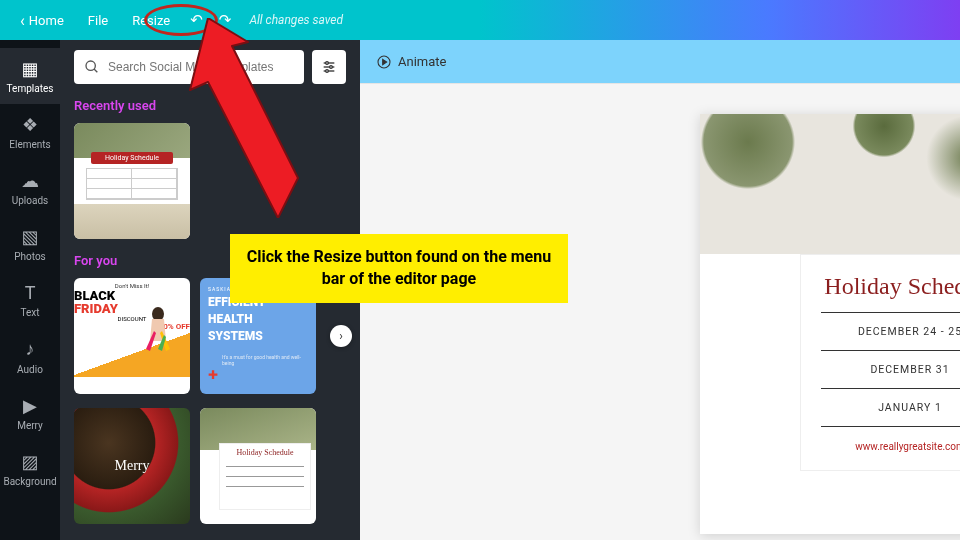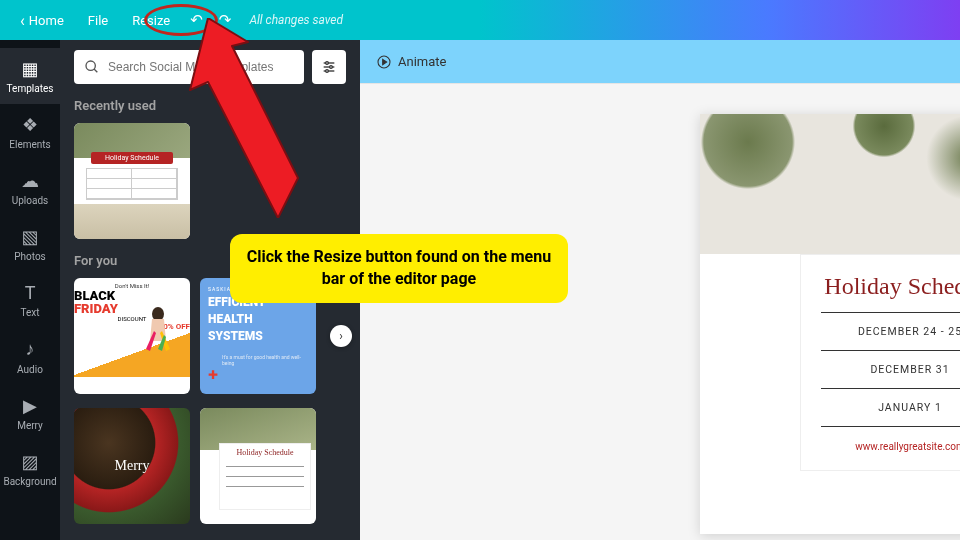--- a/index.html
+++ b/index.html
@@ -16,38 +16,38 @@
   .rail-item.active { background: #252a31; color: #fff; }
   .rail-item .ric { font-size: 18px; }
   .panel { width: 300px; background: #252a31; padding: 10px 14px; overflow-y: auto; position: relative; }
   .panel::-webkit-scrollbar { width: 8px; }
   .panel::-webkit-scrollbar-thumb { background: #4b525c; border-radius: 4px; }
   .search-row { display: flex; gap: 8px; margin-bottom: 14px; }
   .search-box { flex: 1; background: #fff; border-radius: 4px; display: flex; align-items: center; padding: 6px 10px; height: 34px; }
   .search-box svg { width: 16px; height: 16px; }
   .search-box input { border: none; outline: none; font-size: 12px; margin-left: 8px; flex: 1; color: #555; }
   .filter-btn { width: 34px; height: 34px; background: #fff; border-radius: 4px; display: flex; align-items: center; justify-content: center; cursor: pointer; }
-  .sect-title { color: #a3a3a3; font-size: 13px; font-weight: 600; margin: 8px 0 10px; }
+  .sect-title { color: #d946ef; font-size: 13px; font-weight: 600; margin: 8px 0 10px; }
   .thumb-row { display: flex; gap: 10px; position: relative; margin-bottom: 14px; }
   .thumb { width: 116px; height: 116px; border-radius: 6px; overflow: hidden; background: #ddd; flex-shrink: 0; cursor: pointer; position: relative; }
   .scroll-chev { position: absolute; right: -6px; top: 50%; transform: translateY(-50%); width: 22px; height: 22px; background: #fff; border-radius: 50%; display: flex; align-items: center; justify-content: center; font-size: 12px; color: #333; box-shadow: 0 1px 4px rgba(0,0,0,.3); cursor: pointer; }
   .canvas-area { flex: 1; background: #f5f5f5; display: flex; flex-direction: column; position: relative; overflow: hidden; }
   .canvas-toolbar { height: 44px; background: #7dd3fc; display: flex; align-items: center; padding: 0 16px; border-bottom: 1px solid #e5e5e5; gap: 8px; }
   .animate-btn { display: flex; align-items: center; gap: 6px; font-size: 13px; color: #333; cursor: pointer; }
   .canvas-view { flex: 1; display: flex; align-items: flex-start; justify-content: flex-end; padding: 30px 0 0 0; overflow: hidden; }
   .doc { width: 300px; height: 420px; background: #fff; box-shadow: 0 2px 12px rgba(0,0,0,.15); position: relative; overflow: hidden; margin-right: -40px; }
   .doc-foliage { position: absolute; top: -20px; left: -20px; right: -20px; height: 160px; background: radial-gradient(circle at 20% 30%, #6b7a4d 0%, #8a9670 15%, transparent 16%), radial-gradient(circle at 60% 20%, #5a6b3d 0%, #7a8a5d 12%, transparent 13%), radial-gradient(circle at 85% 40%, #6b7a4d 0%, transparent 14%), linear-gradient(#e8e5de, #e8e5de); }
   .doc-card { position: absolute; top: 140px; left: 100px; right: -20px; background: #fff; padding: 18px 20px; border: 1px solid #eee; }
   .doc-card h1 { font-family: Georgia, serif; color: #8b1e1e; font-size: 24px; font-weight: 400; text-align: center; margin-bottom: 12px; white-space: nowrap; }
   .doc-card hr { border: none; border-top: 1px solid #333; margin: 0; }
   .doc-row { display: flex; justify-content: center; align-items: center; height: 38px; font-size: 10.5px; letter-spacing: 1px; color: #333; border-bottom: 1px solid #333; }
   .doc-site { color: #b52424; font-size: 10px; text-align: center; margin-top: 14px; }
   
   .arrow-svg { position: absolute; left: 168px; top: 18px; width: 150px; height: 200px; pointer-events: none; z-index: 50; }
-  .callout { position: absolute; left: 230px; top: 234px; width: 338px; background: #ffee00; padding: 12px 14px; font-size: 16px; font-weight: 700; color: #000; text-align: center; line-height: 1.4; z-index: 49; border-radius: 12px; }
+  .callout { position: absolute; left: 230px; top: 234px; width: 338px; background: #ffee00; padding: 12px 14px; font-size: 16px; font-weight: 700; color: #000; text-align: center; line-height: 1.4; z-index: 49; }
   
   .t-holiday { background: #fff; display: flex; flex-direction: column; }
   .t-holiday .top { height: 30%; background: linear-gradient(135deg,#7a8a5d,#9aa77e); }
   .t-holiday .badge { background: #b52424; color: #fff; font-size: 7px; padding: 2px 4px; width: 70%; margin: -6px auto 4px; text-align: center; border-radius: 2px; }
   .t-holiday .tbl { width: 80%; margin: 0 auto; border: 1px solid #ccc; }
   .t-holiday .tr { height: 10px; border-bottom: 1px solid #ccc; display: flex; }
   .t-holiday .tr span { flex: 1; border-right: 1px solid #ccc; }
   .t-holiday .bot { flex:1; background: linear-gradient(#dcd4bd,#c9bfa5); margin-top: 4px; }
   .t-bf { background: #fff; }
   .t-bf .hd { font-size: 6px; color: #333; text-align: center; padding-top:4px;}

